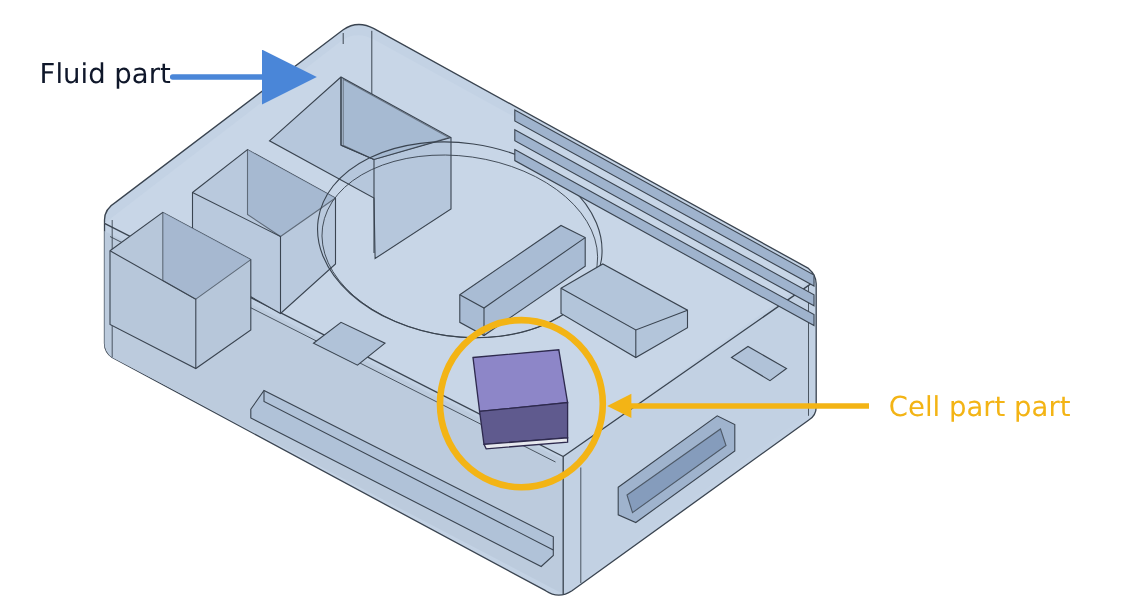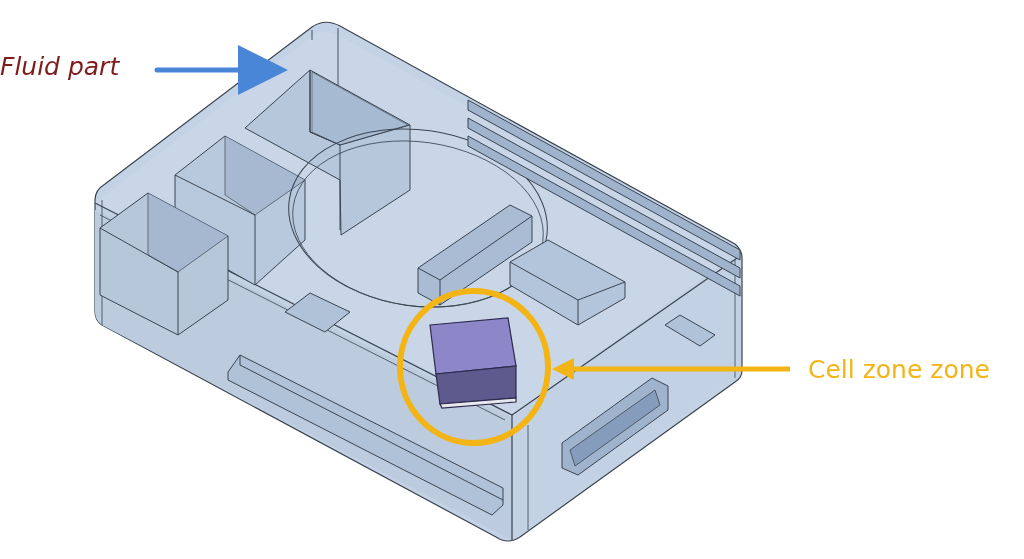--- a/index.html
+++ b/index.html
@@ -1,19 +1,19 @@
 <!DOCTYPE html>
 <html><head>
 <meta charset="utf-8">
 <style>
   html,body{margin:0;padding:0;background:#ffffff;}
   body{width:1024px;height:559px;position:relative;overflow:hidden;font-family:"DejaVu Sans","Liberation Sans",sans-serif;}
   svg.scene{position:absolute;left:0;top:0;}
   .label{position:absolute;font-size:25px;white-space:nowrap;line-height:1;}
-  .label-fluid{left:0;top:54px;color:#7f1d1d;font-style:italic;}
+  .label-fluid{left:36px;top:54px;color:#0f172a;}
   .label-cell{left:808px;top:357px;color:#f3b415;}
 </style>
 </head>
 <body>
 
 <svg class="scene" width="1024" height="559" viewBox="0 0 1024 559">
   <defs>
     <marker id="arrowBlue" markerWidth="10" markerHeight="10" refX="6" refY="5" orient="auto" markerUnits="strokeWidth">
       <path d="M0,0 L10,5 L0,10 z" fill="#4a86d8"></path>
     </marker>
@@ -109,13 +109,13 @@
 
   <line x1="157" y1="70" x2="268" y2="70" stroke="#4a86d8" stroke-width="5" stroke-linecap="round" marker-end="url(#arrowBlue)"></line>
 
   <g>
     <line x1="790" y1="369" x2="570" y2="369" stroke="#f3b415" stroke-width="5"></line>
     <path d="M552,369 L574,358 L574,380 Z" fill="#f3b415"></path>
   </g>
 </svg>
 
 <div class="label label-fluid">Fluid part</div>
-<div class="label label-cell">Cell zone zone</div>
+<div class="label label-cell">Cell part part</div>
 
 </body></html>

